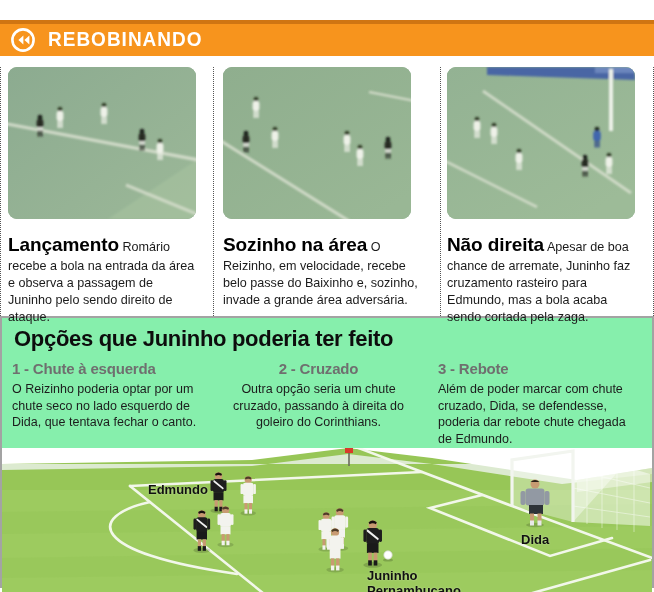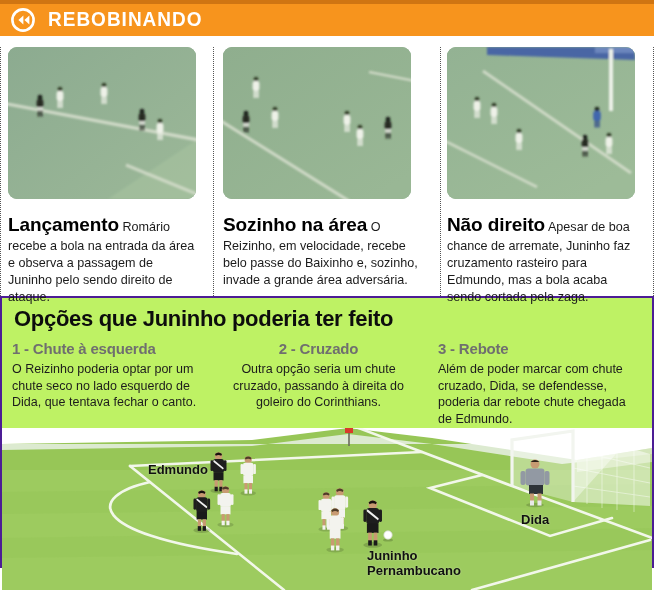--- a/index.html
+++ b/index.html
@@ -4,21 +4,21 @@
 <style>
   html,body{margin:0;padding:0;}
   body{
     width:654px;height:592px;overflow:hidden;background:#ffffff;
     font-family:"Liberation Sans", sans-serif;
     -webkit-font-smoothing:antialiased;
   }
   .page{position:relative;width:654px;height:592px;}
 
   
-  .topbar{width:654px;height:36px;}
+  .topbar{width:654px;height:36px;margin-top:20px;}
   .topbar-stripe{height:4px;background:#cf7512;}
   .topbar-main{height:32px;background:#f7941d;display:flex;align-items:center;}
   .rw-icon{margin-left:10px;display:flex;align-items:center;}
   .topbar-title{
     margin-left:12px;color:#ffffff;font-weight:bold;font-size:19px;
     letter-spacing:1px;transform:scaleY(1.05);
   }
 
   
   .panels{display:flex;margin-top:11px;height:249px;}
@@ -37,22 +37,22 @@
   .caption{
     margin:13px 14px 0 0;font-size:12.6px;line-height:1.36;color:#1b1b1b;
   }
   .panel-1 .caption{margin-left:7px;}
   .panel-2 .caption{margin-left:9px;}
   .panel-3 .caption{margin-left:6px;}
   .caption b{font-size:19px;letter-spacing:-0.1px;color:#000;}
 
   
   .options-box{
-    box-sizing:border-box;width:654px;height:272px;border:2px solid #4c1d95;
-    display:flex;flex-direction:column;background:#bef264;
+    box-sizing:border-box;width:654px;height:272px;border:2px solid #a3a3a3;
+    display:flex;flex-direction:column;background:#86efac;
   }
   .box-title{
     margin:8px 0 6px 12px;font-size:22px;font-weight:bold;color:#0d0d0d;
     letter-spacing:-0.3px;
   }
   .options-row{display:flex;height:90px;}
   .option{box-sizing:border-box;}
   .option-1{width:212px;padding-left:10px;padding-right:16px;}
   .option-2{width:224px;padding-left:9px;padding-right:24px;text-align:center;}
   .option-3{width:214px;padding-left:0;padding-right:12px;}
@@ -197,21 +197,21 @@
             <use href="#tvw" x="26" y="50"></use>
             <use href="#tvw" x="43" y="56"></use>
             <use href="#tvw" x="68" y="82"></use>
             <use href="#tvgk" x="146" y="60"></use>
             <use href="#tvd" x="134" y="88"></use>
             <use href="#tvw" x="158" y="86"></use>
           </g>
         </svg>
       </div>
       <p class="caption">
-        <b>Não direito</b>
+        <b>Não direita</b>
         <span>Apesar de boa chance de arremate, Juninho faz cruzamento rasteiro para Edmundo, mas a bola acaba sendo cortada pela zaga.</span>
       </p>
     </article>
 
   </section>
 
   <section class="options-box">
     <h1 class="box-title">Opções que Juninho poderia ter feito</h1>
 
     <div class="options-row">

